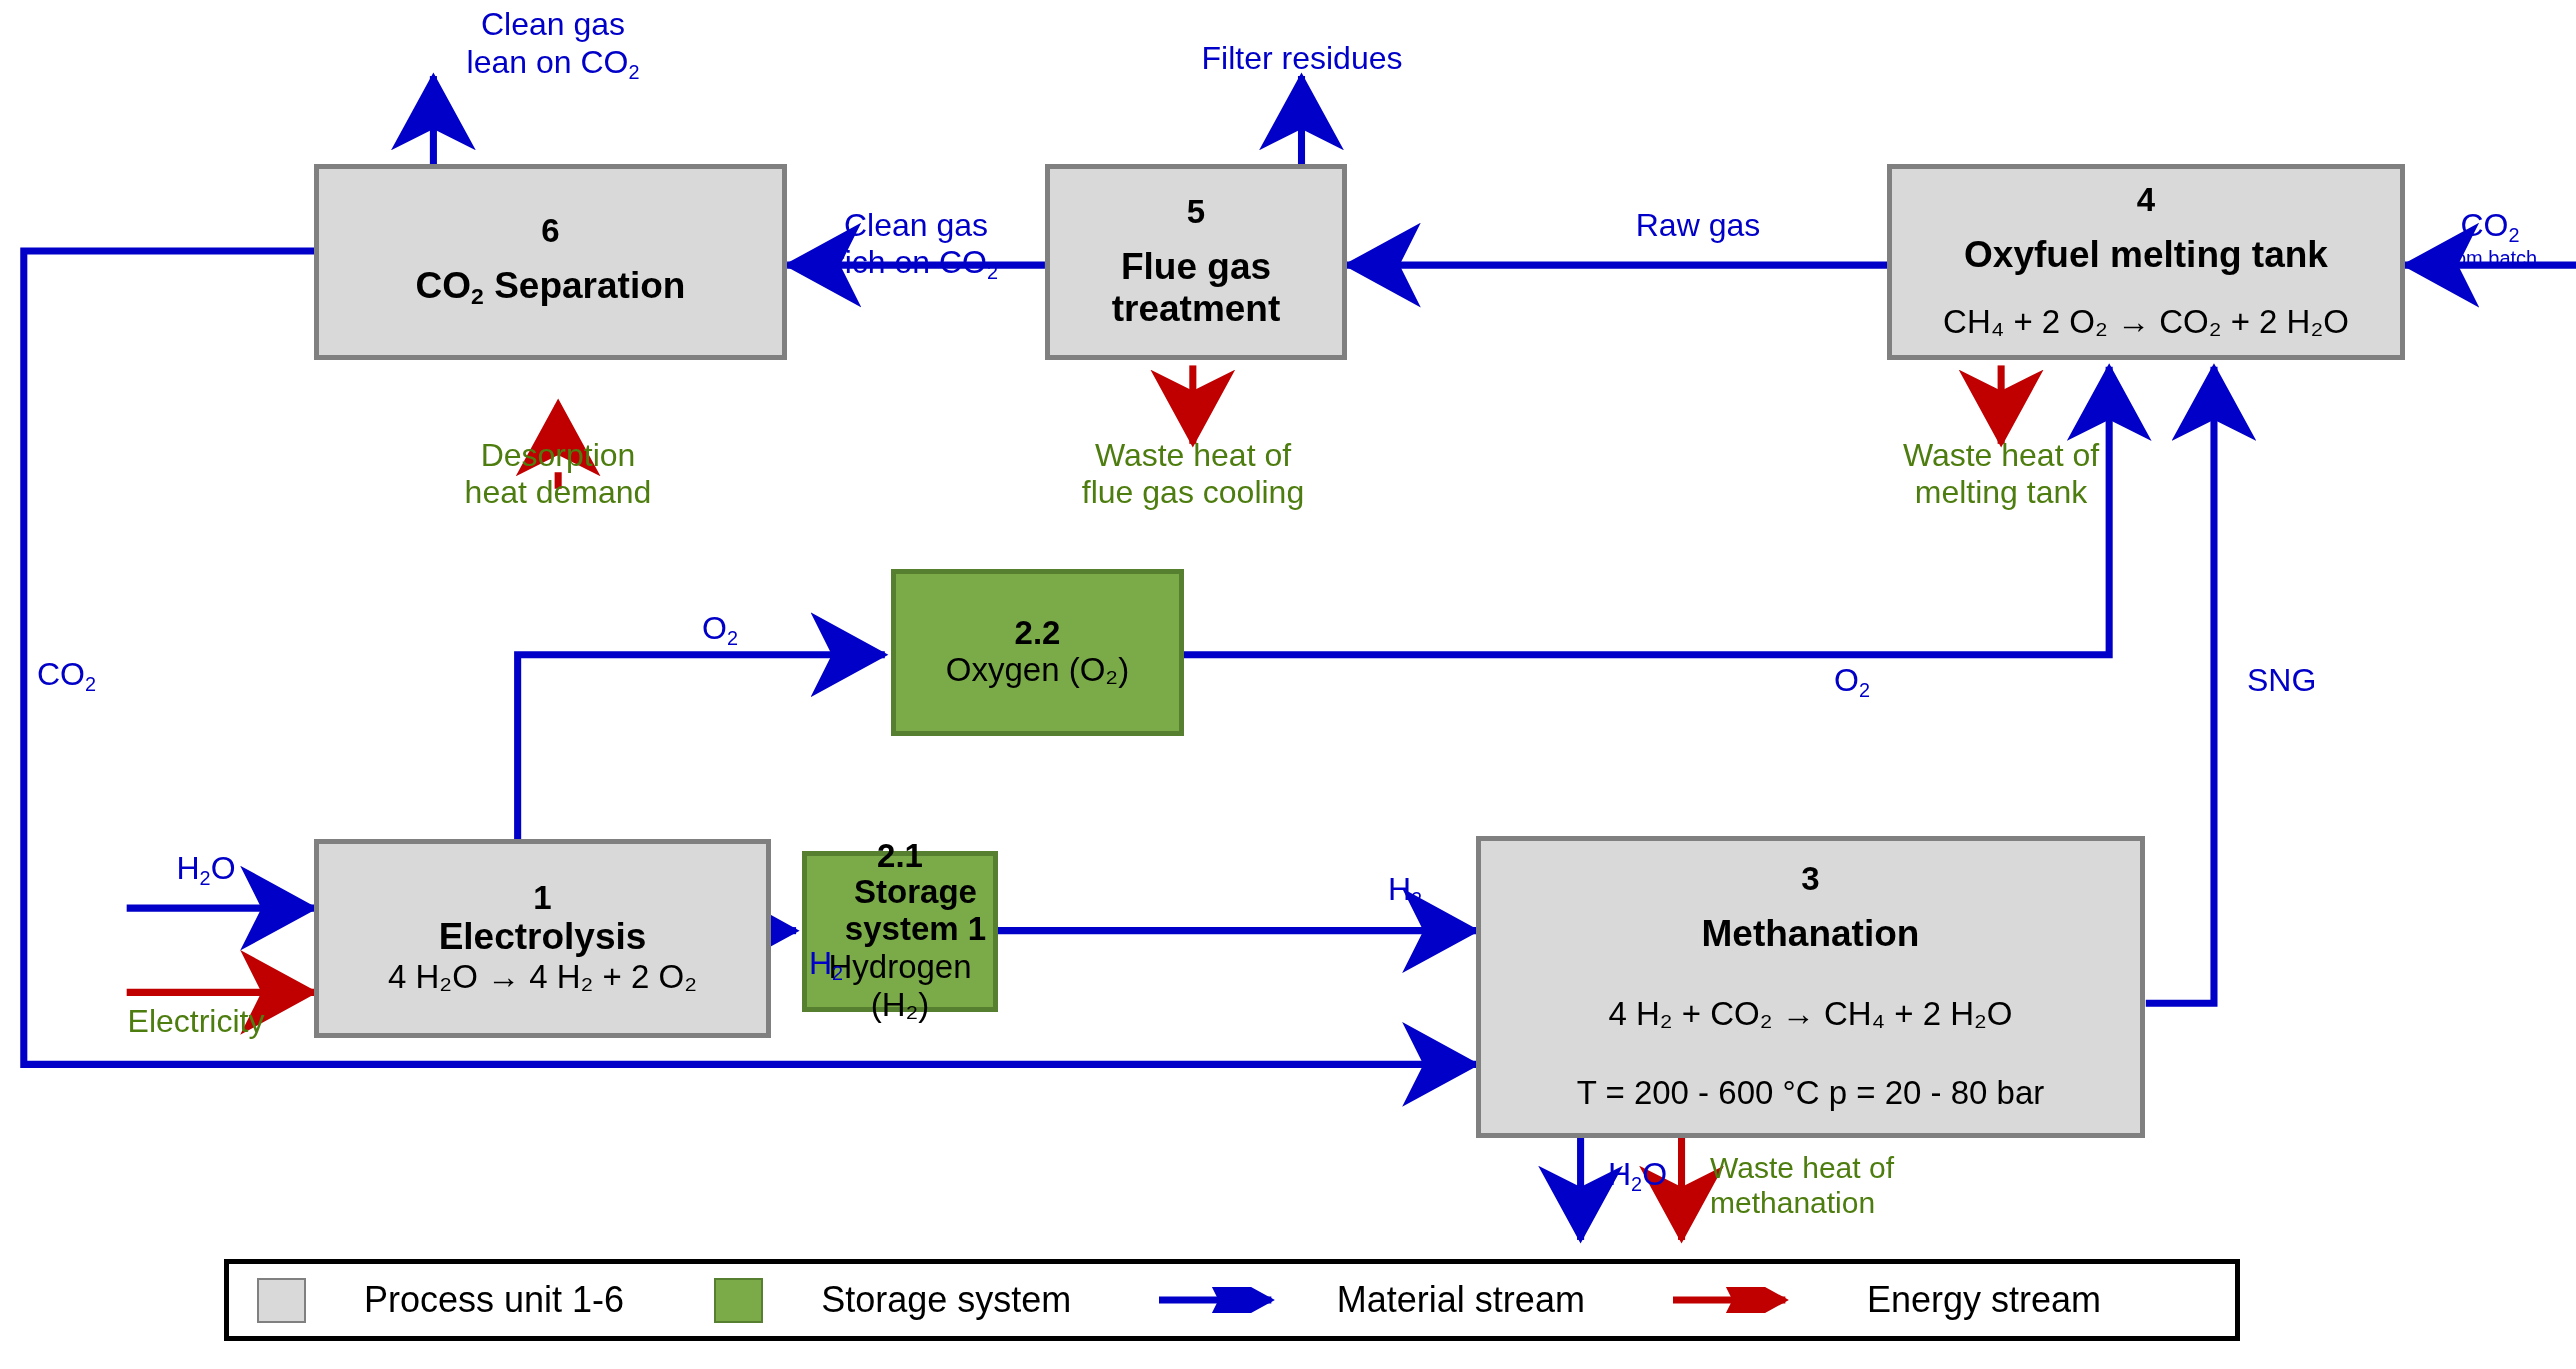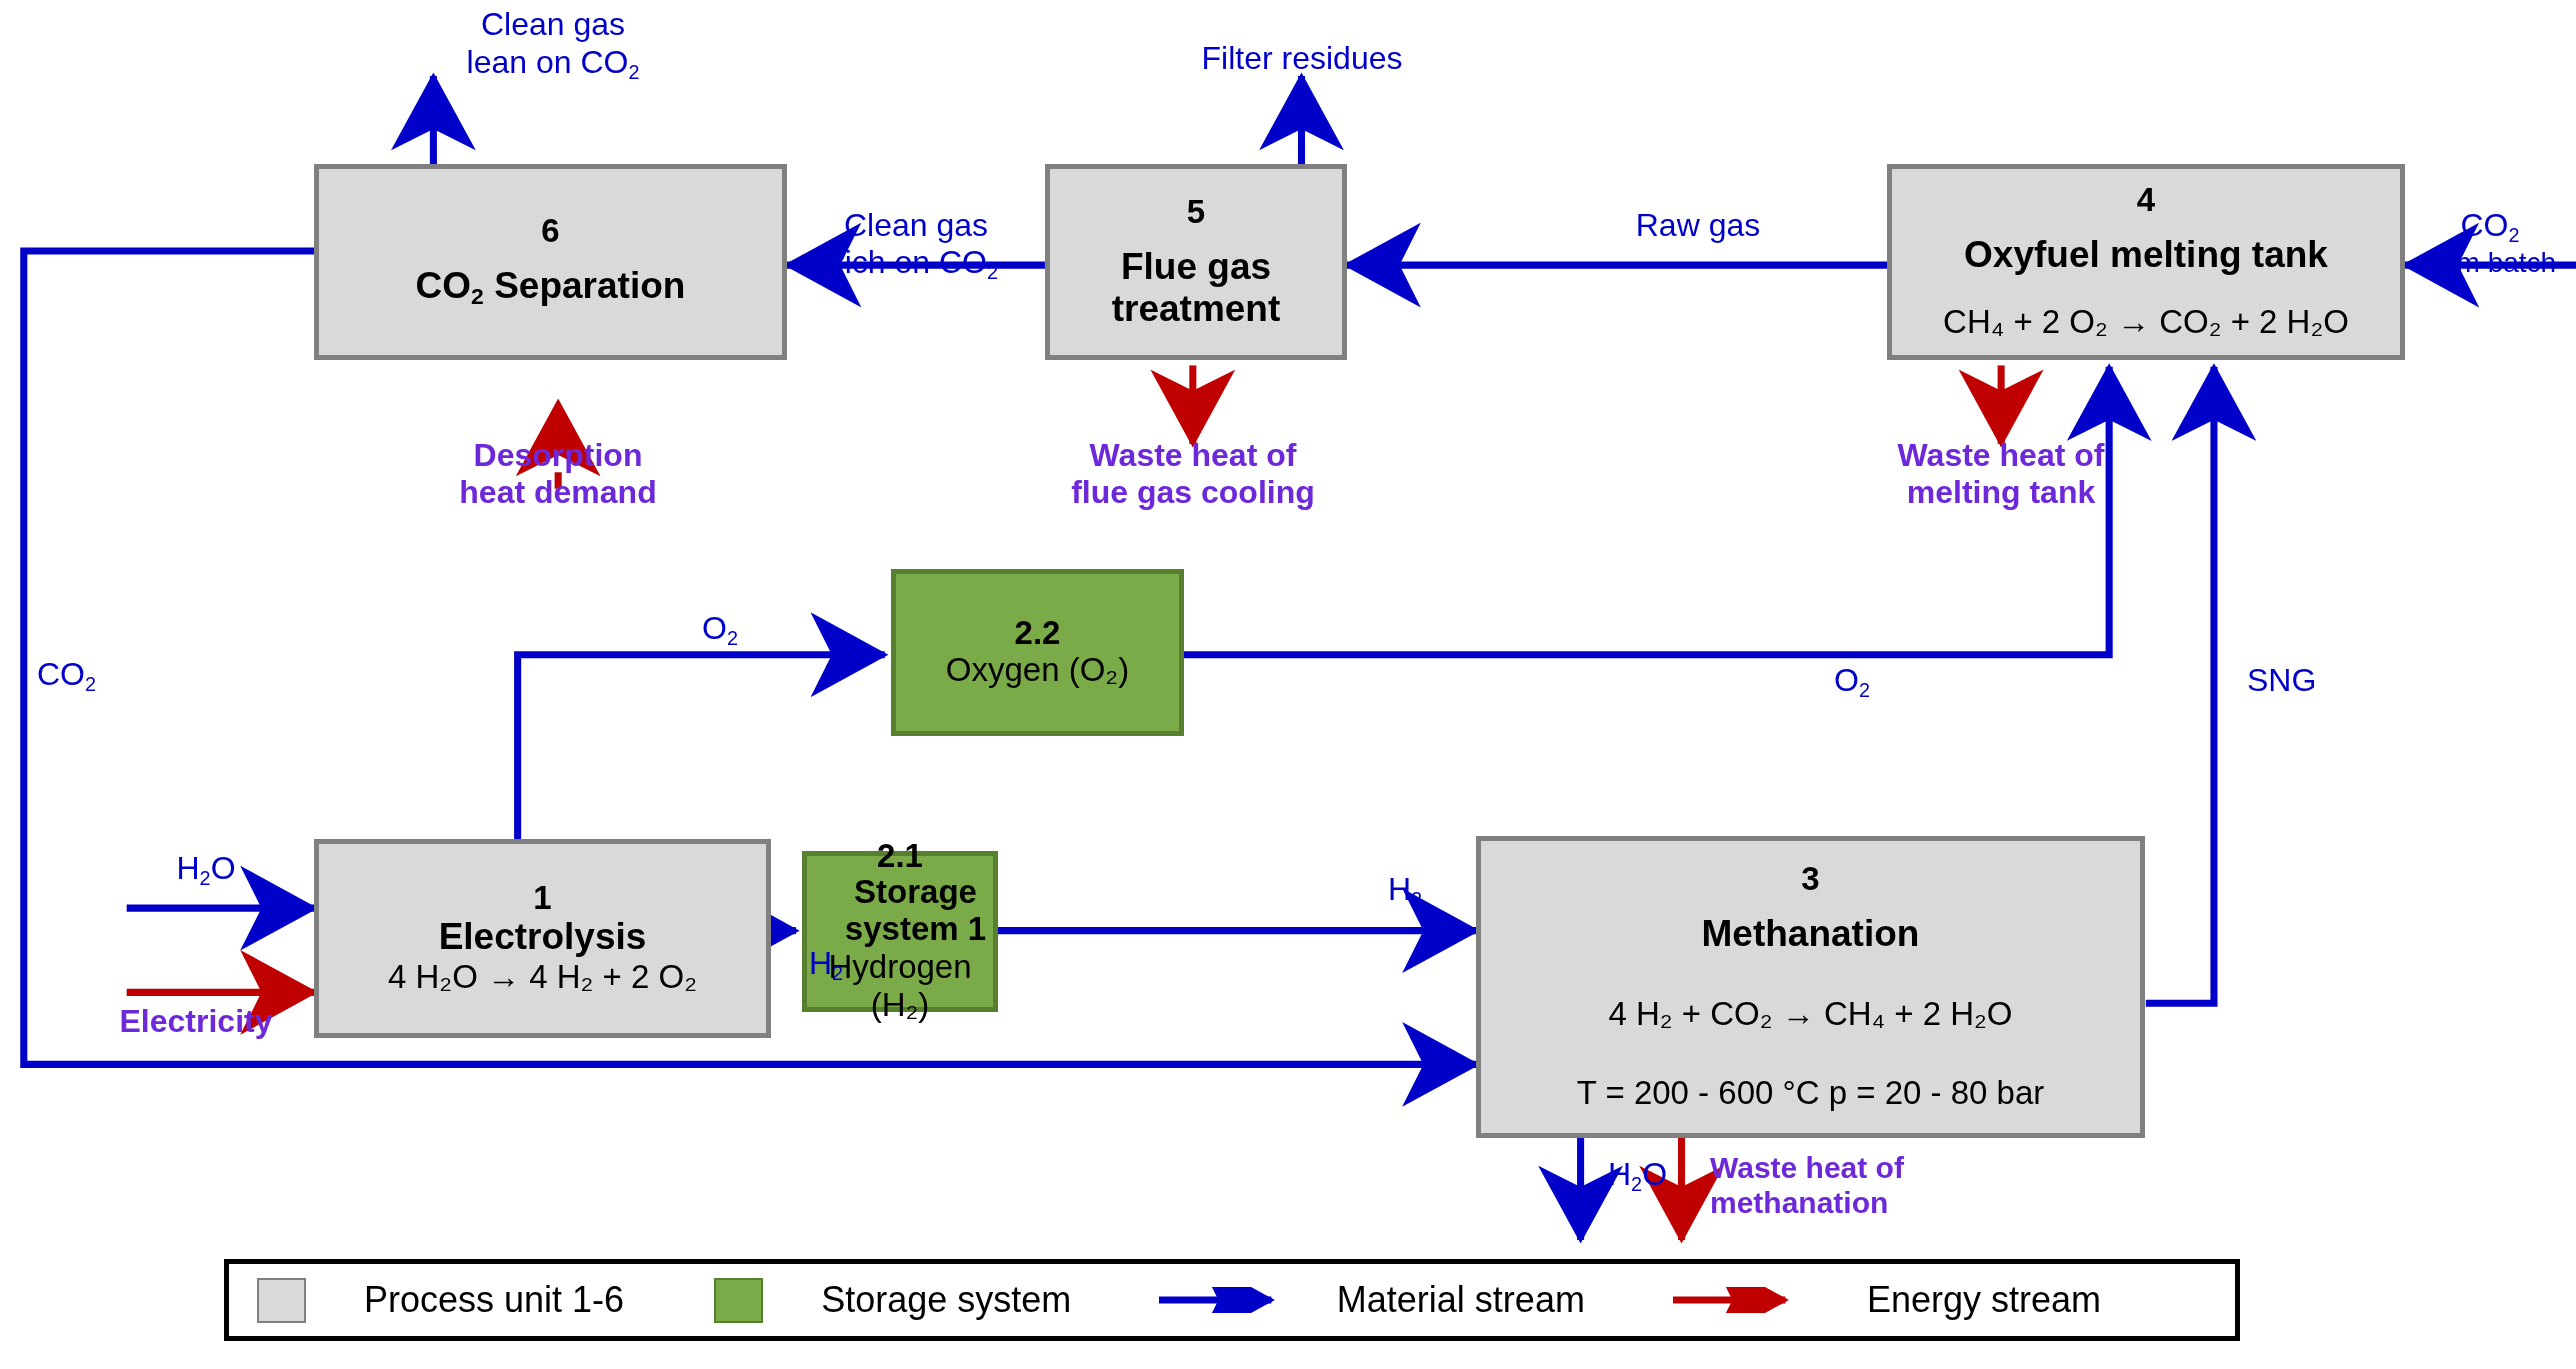--- a/index.html
+++ b/index.html
@@ -15,21 +15,21 @@
   .box .ttl{font-weight:bold;font-size:37px;line-height:1.12;}
   .box .eq,.box .sub{font-weight:normal;font-size:33px;line-height:1.15;}
   .box .eq sub,.box .ttl sub,.box .sub sub{font-size:0.62em;vertical-align:-0.28em;}
   .box .gap-s{height:16.7px;}
   .box .gap-m{height:28px;}
   .box .gap-l{height:41px;}
 
   .lbl{position:absolute;font-size:32px;line-height:1.16;white-space:nowrap;z-index:4;}
   .lbl sub{font-size:0.62em;vertical-align:-0.28em;}
   .lbl.blue{color:#0000c8;}
-  .lbl.red{color:#6d28d9;font-weight:bold;}
+  .lbl.red{color:#4d7c0f;}
   .lbl.ctr{transform:translateX(-50%);text-align:center;}
 
   #legend{position:absolute;left:224px;top:1259px;width:2016px;height:82px;
           border:5.8px solid #000;background:#fff;box-sizing:border-box;
           display:flex;align-items:center;z-index:5;gap:44px;}
   #legend .swatch{width:49px;height:45px;box-sizing:border-box;flex:0 0 auto;}
   #legend .sw-gray{background:#d9d9d9;border:2.6px solid #808080;margin-left:28px;}
   #legend .sw-green{background:#7aab48;border:2.6px solid #56802f;margin-left:46px;}
   #legend .ltxt{font-size:36px;color:#000;margin-left:14px;white-space:nowrap;}
   #legend .arrow{flex:0 0 auto;margin-left:44px;}
@@ -129,21 +129,21 @@
 
   <div class="lbl blue ctr" style="left:916px;top:207px;">
     <div>Clean gas</div>
     <div>rich on CO<sub>2</sub></div>
   </div>
 
   <div class="lbl blue ctr" style="left:1698px;top:207px;">Raw gas</div>
 
   <div class="lbl blue ctr" style="left:2490px;top:207px;">
     <div>CO<sub>2</sub></div>
-    <div style="font-size:28px;">from batch</div>
+    <div style="font-size:20px;">from batch</div>
   </div>
 
   <div class="lbl red ctr" style="left:558px;top:437px;">
     <div>Desorption</div>
     <div>heat demand</div>
   </div>
 
   <div class="lbl red ctr" style="left:1193px;top:437px;">
     <div>Waste heat of</div>
     <div>flue gas cooling</div>

